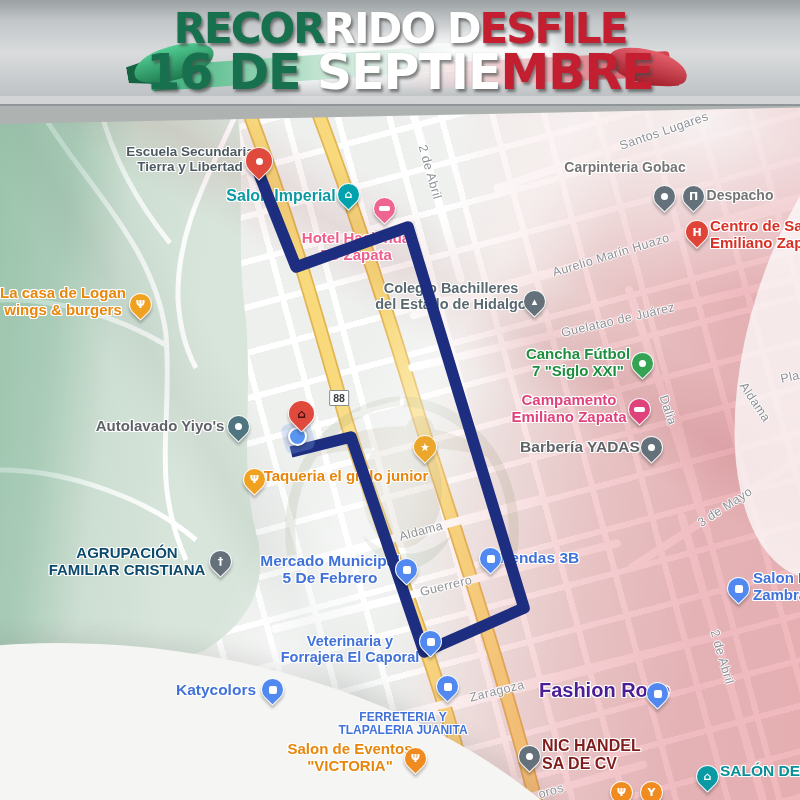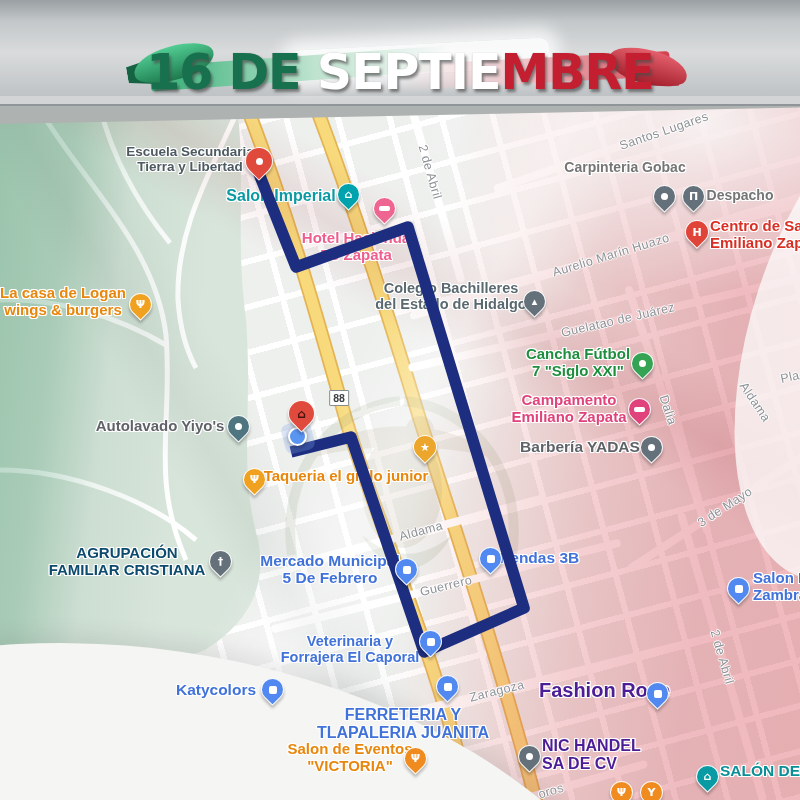--- a/index.html
+++ b/index.html
@@ -177,25 +177,25 @@
       <span class="poi-label" style="color: rgb(95, 99, 104); font-size: 15px; left: 160px; top: 426px; transform: translate(-50%, -50%);">Autolavado Yiyo's</span>
       <span class="poi-label" style="color: rgb(232, 135, 14); font-size: 15px; left: 346px; top: 476px; transform: translate(-50%, -50%);">Taqueria el grillo junior</span>
       <span class="poi-label" style="color: #0c4a6e; font-size: 15px; left: 127px; top: 562px; transform: translate(-50%, -50%);">AGRUPACIÓN
 FAMILIAR CRISTIANA</span>
       <span class="poi-label" style="color: rgb(64, 114, 217); font-size: 15.5px; left: 330px; top: 569px; transform: translate(-50%, -50%);">Mercado Municipal
 5 De Febrero</span>
       <span class="poi-label" style="color: rgb(64, 114, 217); font-size: 15.5px; left: 538px; top: 558px; transform: translate(-50%, -50%);">Tiendas 3B</span>
       <span class="poi-label" style="color: rgb(64, 114, 217); font-size: 14.5px; left: 350px; top: 649px; transform: translate(-50%, -50%);">Veterinaria y
 Forrajera El Caporal</span>
       <span class="poi-label" style="color: rgb(64, 114, 217); font-size: 15.5px; left: 216px; top: 690px; transform: translate(-50%, -50%);">Katycolors</span>
-      <span class="poi-label" style="color: rgb(64, 114, 217); font-size: 16px; left: 403px; top: 724px; transform: translate(-50%, -50%);">FERRETERIA Y
+      <span class="poi-label" style="color: rgb(64, 114, 217); font-size: 12px; left: 403px; top: 724px; transform: translate(-50%, -50%);">FERRETERIA Y
 TLAPALERIA JUANITA</span>
       <span class="poi-label" style="color: rgb(232, 135, 14); font-size: 15px; left: 350px; top: 758px; transform: translate(-50%, -50%);">Salon de Eventos
 "VICTORIA"</span>
-      <span class="poi-label poi-left" style="color: #4c1d95; font-size: 16px; left: 542px; top: 755px; transform: translate(0px, -50%);">NIC HANDEL
+      <span class="poi-label poi-left" style="color: #7f1d1d; font-size: 16px; left: 542px; top: 755px; transform: translate(0px, -50%);">NIC HANDEL
 SA DE CV</span>
       <span class="poi-label" style="color: #4c1d95; font-size: 20px; left: 594px; top: 690px; transform: translate(-50%, -50%); padding-left: 21px;">Fashion Rose</span>
       <span class="poi-label poi-left" style="color: rgb(64, 114, 217); font-size: 15px; left: 753px; top: 587px; transform: translate(0px, -50%);">Salon De
 Zambra</span>
       <span class="poi-label poi-left" style="color: rgb(10, 143, 151); font-size: 15.5px; left: 720px; top: 771px; transform: translate(0px, -50%);">SALÓN DEL</span>
     </div>
 
   <svg class="route-svg" viewBox="0 0 800 800">
     <path id="route-path" fill="none" stroke-width="11.5" stroke-linejoin="round" stroke-linecap="butt" d="M256,166 L296,267 L408,227 L524,608 L424,652 L351,437 L291,452" stroke="#1d2e80"></path>
   </svg>
@@ -324,16 +324,17 @@
   <div class="header-strip"></div>
   <div class="header-line"></div>
   <div class="header">
     <div class="ribbon-mid"></div>
     <div class="ribbon-l-band"></div>
     <div class="ribbon-l-tail"></div>
     <div class="ribbon-l-curl"></div>
     <div class="ribbon-r-band"></div>
     <div class="ribbon-r-tail"></div>
     <div class="ribbon-r-curl"></div>
+    <div class="title-line title-1" id="title1"><span style="color: rgb(23, 112, 78);">RECOR</span><span style="color: rgb(255, 255, 255);">RIDO D</span><span style="color: rgb(196, 31, 48);">ESFILE</span></div>
     <div class="title-line title-2" id="title2"><span style="color: rgb(23, 112, 78);">16 DE </span><span style="color: rgb(255, 255, 255);">SEPTIE</span><span style="color: rgb(196, 31, 48);">MBRE</span></div>
   </div>
 
 </div>
 
 </body></html>

